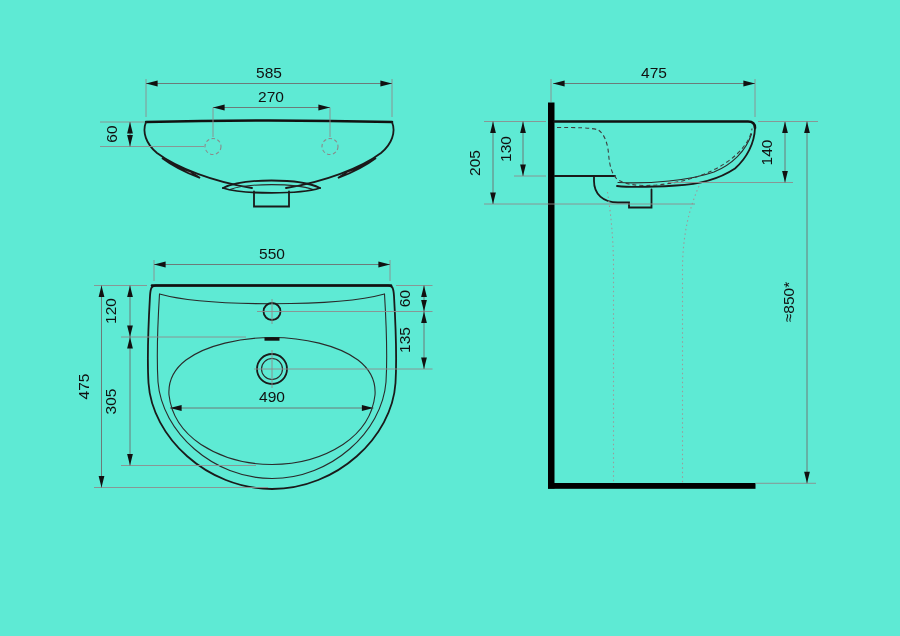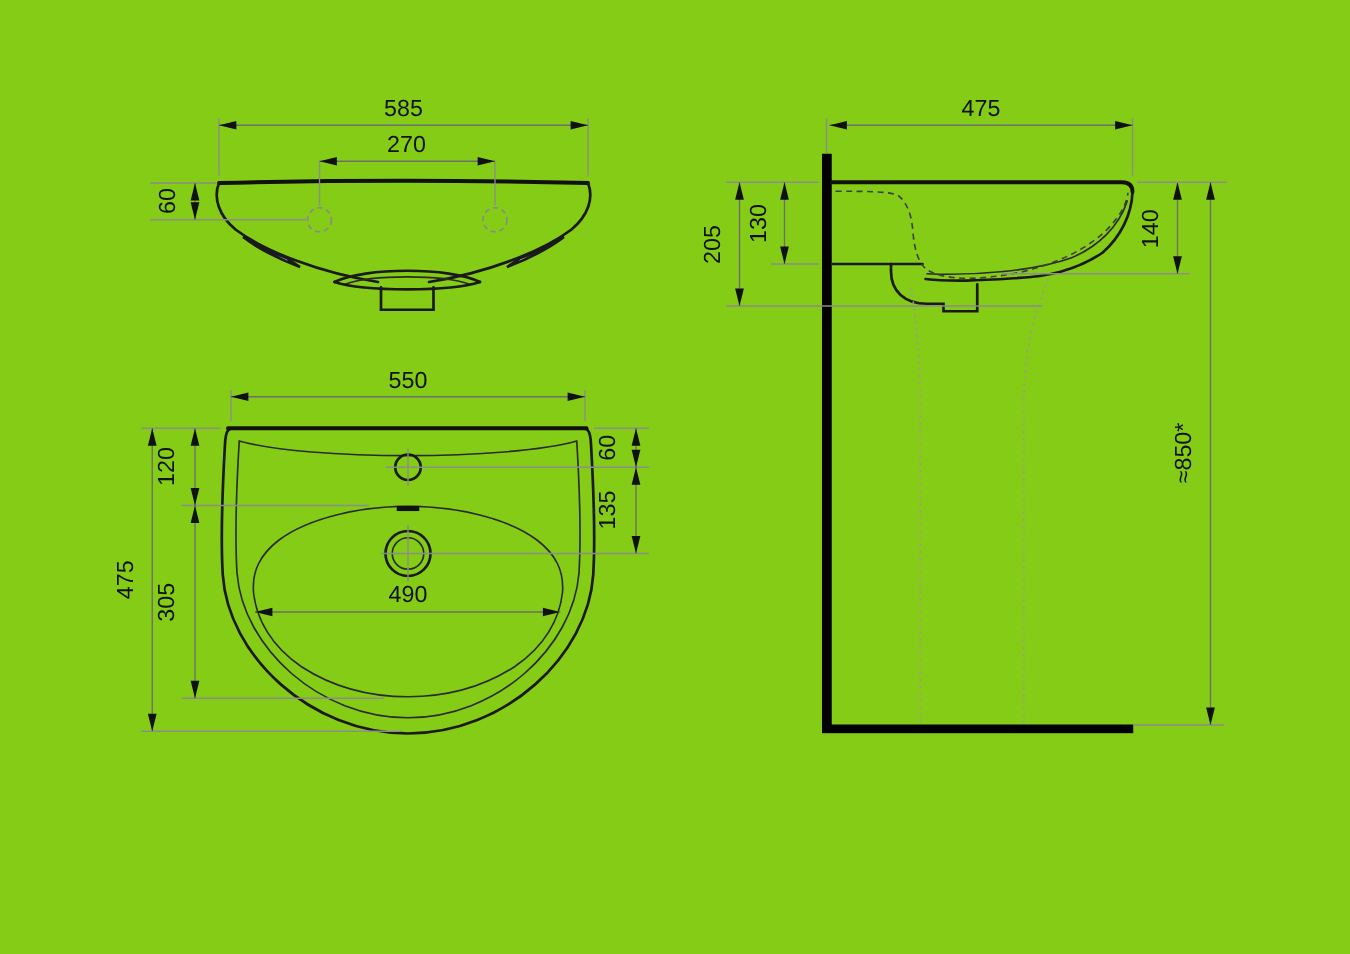--- a/index.html
+++ b/index.html
@@ -3,21 +3,21 @@
 <meta charset="utf-8">
 <style>
   html, body {
     margin: 0;
     padding: 0;
     background: #ffffff;
   }
   .canvas {
     width: 900px;
     height: 636px;
-    background: #84cc16;
+    background: #5eead4;
     position: relative;
     font-family: "Liberation Sans", sans-serif;
   }
   svg { display: block; }
   
   .outline      { stroke: #1a1a1a; stroke-width: 1.8; fill: none; stroke-linecap: round; }
   .outline-thick{ stroke: #111111; stroke-width: 2.6; fill: none; stroke-linecap: round; }
   .outline-thin { stroke: #2a2a2a; stroke-width: 1.1; fill: none; stroke-linecap: round; }
   .hidden-dash  { stroke: #3f3f3f; stroke-width: 1.1; fill: none; stroke-dasharray: 4 3; }
   .hole-dash    { stroke: #8a8a8a; stroke-width: 1.1; fill: none; stroke-dasharray: 3.5 2.5; }

